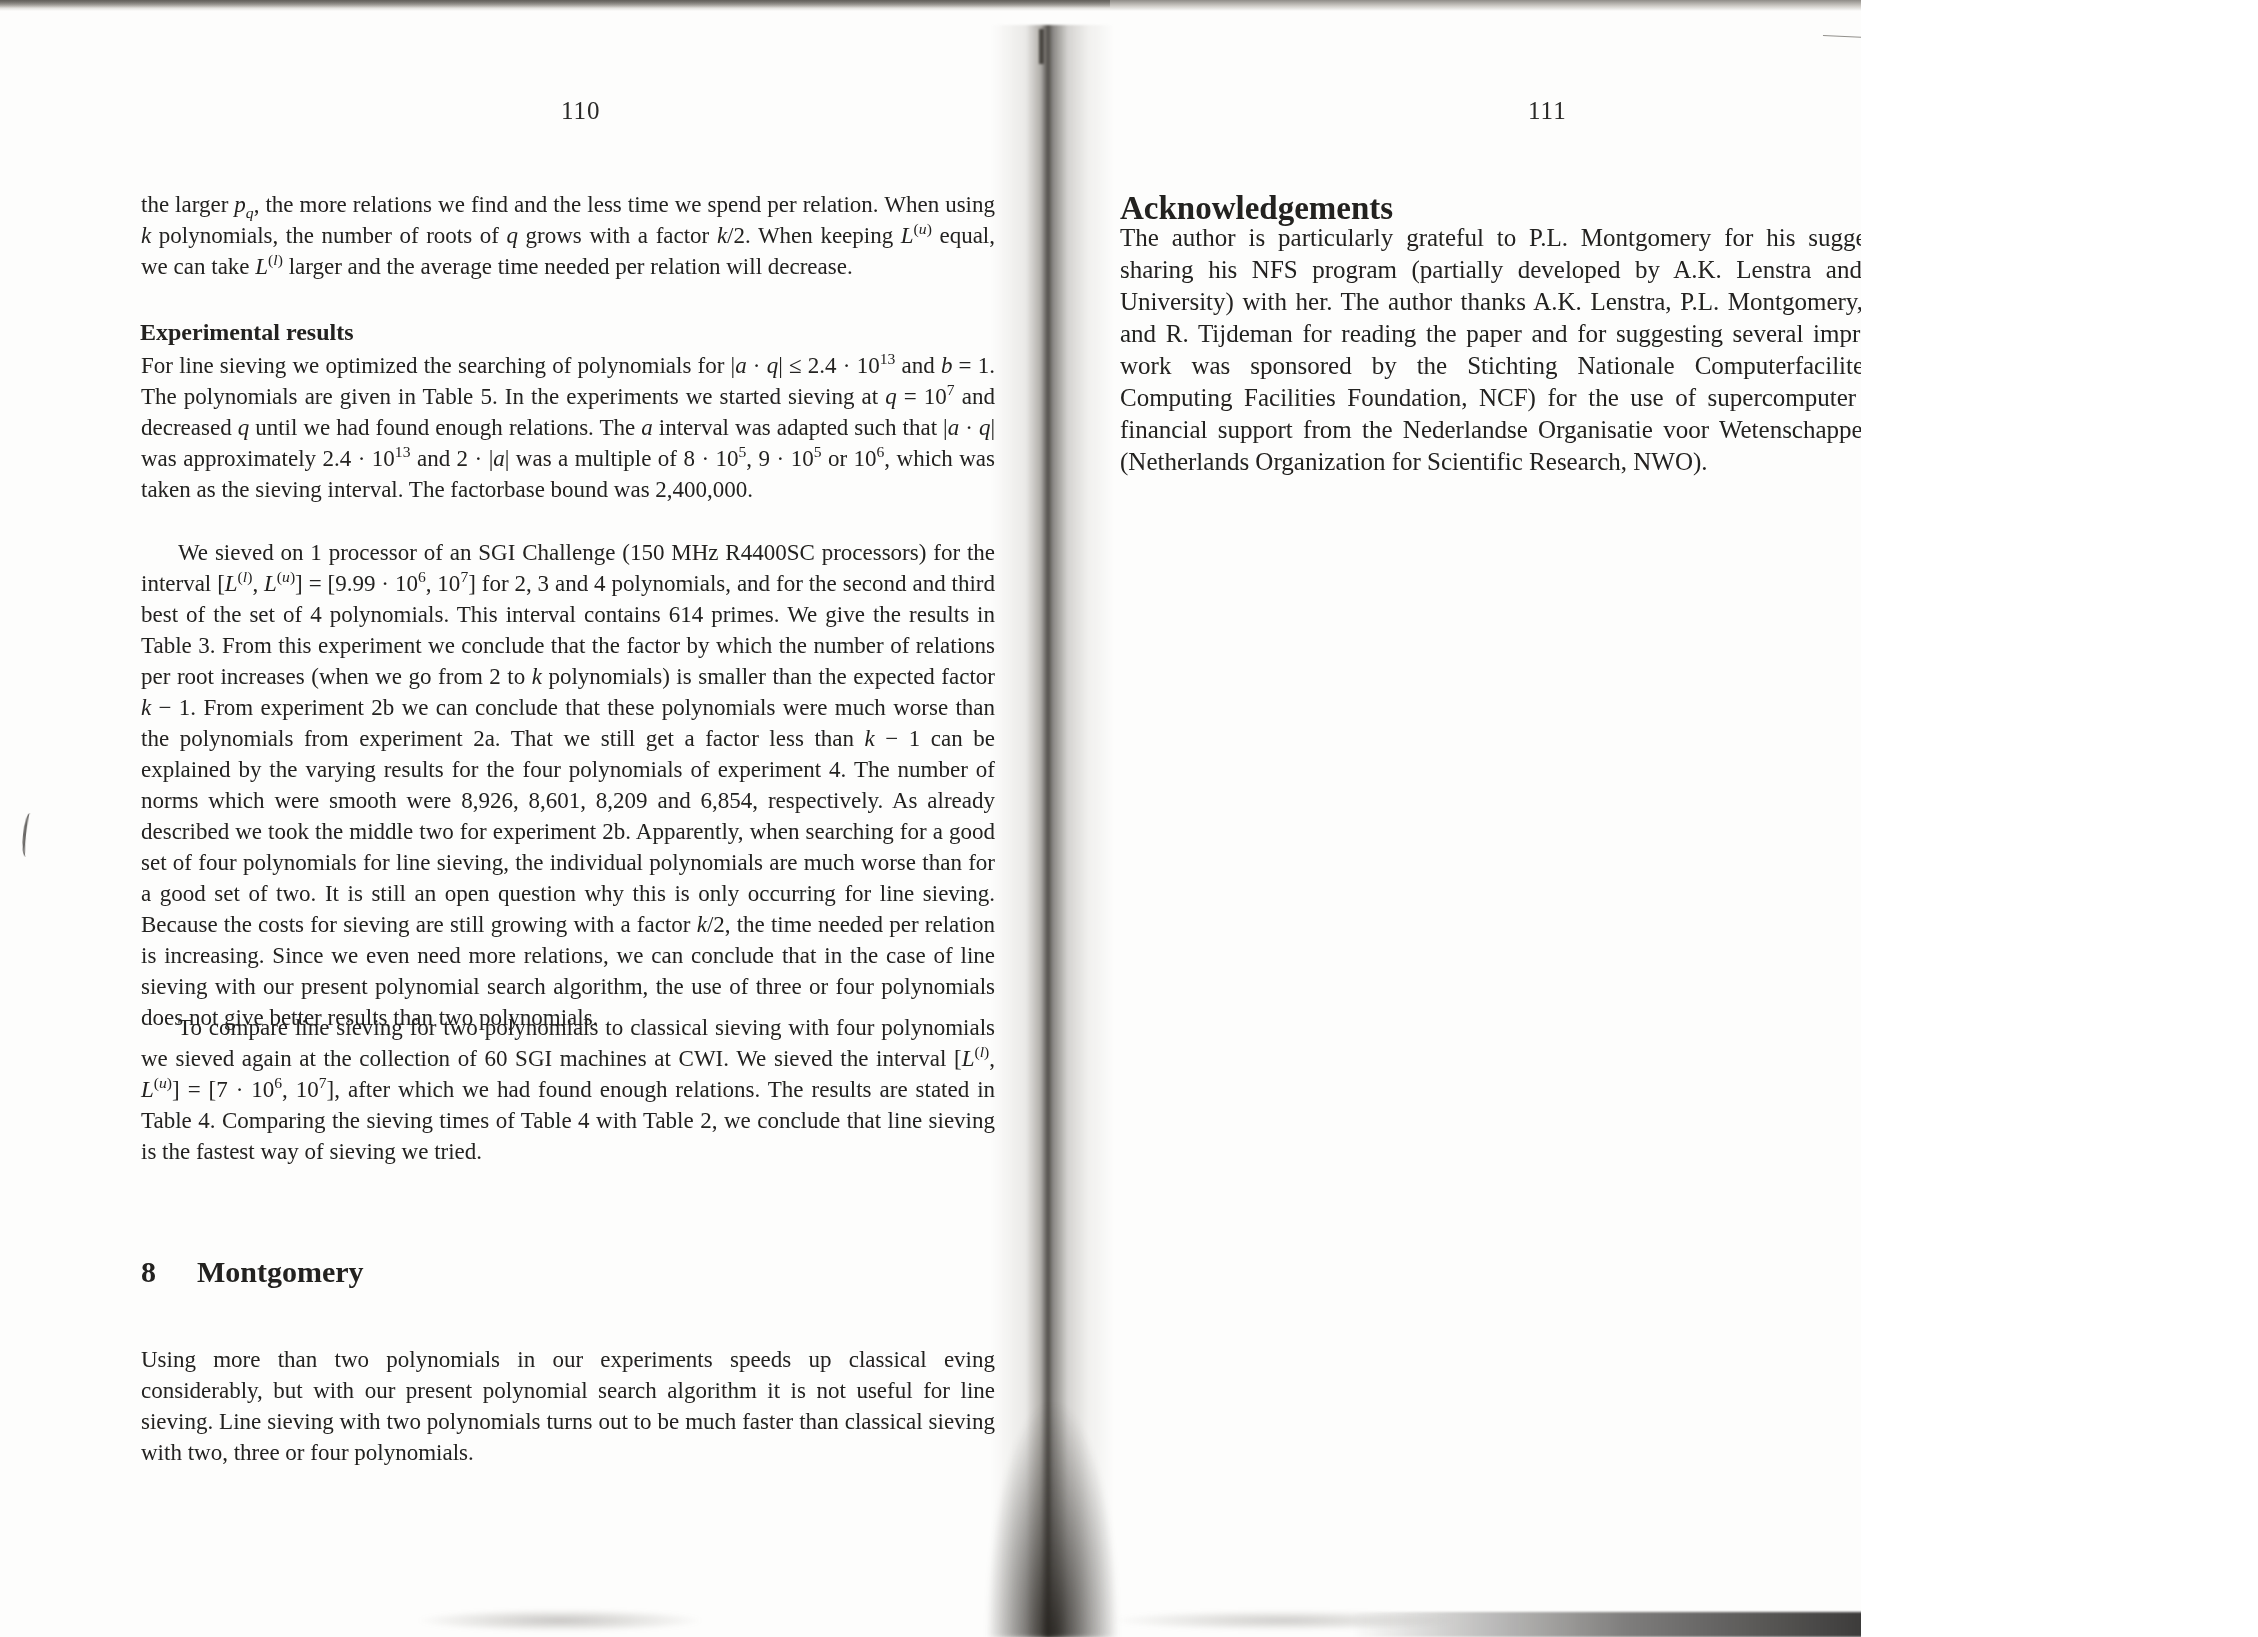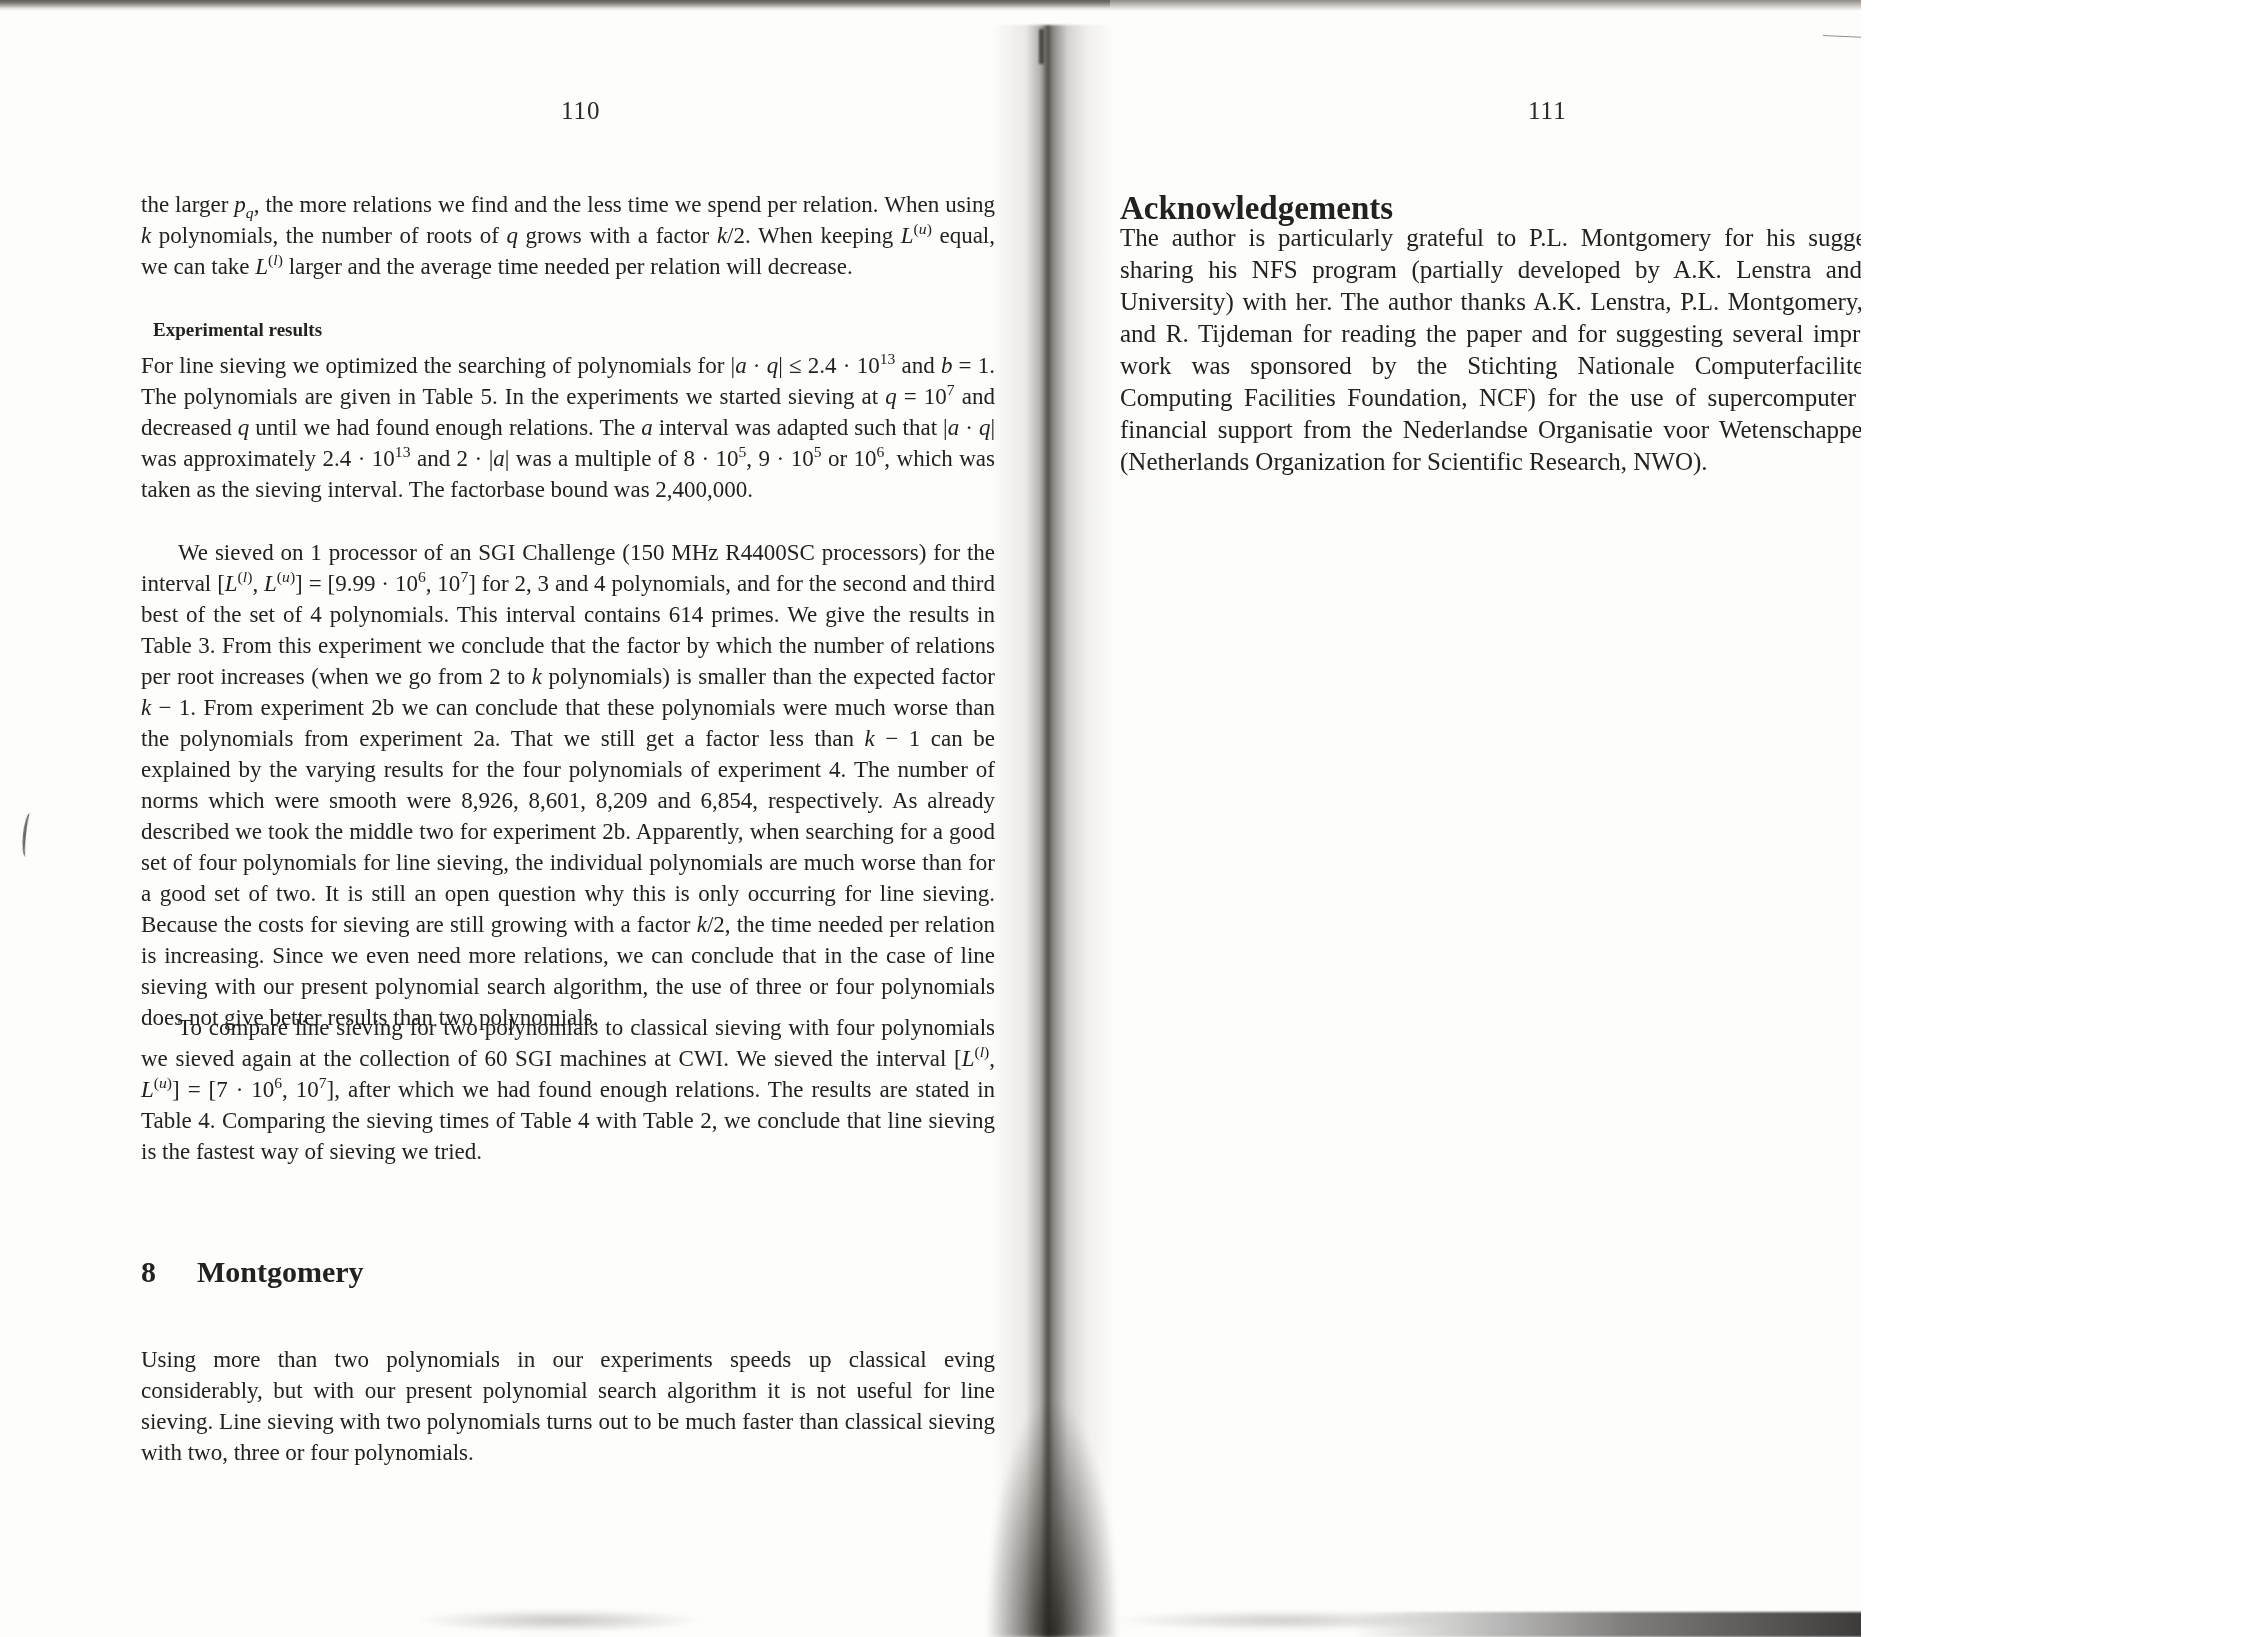--- a/index.html
+++ b/index.html
@@ -8,21 +8,21 @@
   #scan {
     position:relative; width:1861px; height:1638px; overflow:hidden;
     background:#fdfdfc;
   }
   
   .pageno { position:absolute; font-size:25px; letter-spacing:1px; color:#2a2927; }
   .col { position:absolute; text-align:justify; }
   .left-col { left:141px; width:854px; font-size:23px; line-height:31px; }
   .right-col{ left:1120px; width:896px; font-size:25px; line-height:32px; }
   .indent { text-indent:37px; }
-  .bold-run-head { position:absolute; left:153px; font-size:19px; font-weight:bold;text-align:right; }
+  .bold-run-head { position:absolute; left:140px; font-size:24px; font-weight:bold;text-align:right; }
   .section-head { position:absolute; left:141px; font-size:30px; font-weight:bold; display:flex; }
   .section-head .num { margin-right:41px; }
   .ack-head { position:absolute; left:1120px; font-size:33px; font-weight:bold; }
   sup { font-size:68%; line-height:0; }
   sub { font-size:68%; line-height:0; }
   
   .artifact { position:absolute; pointer-events:none; }
   .top-edge { top:0; left:0; width:2258px; height:10.6px;
     background:linear-gradient(to bottom,#8f8c87 0%,#cfccc7 55%,rgba(253,253,252,0) 100%); }
   .top-edge-left { top:0; left:0; width:1110px; height:7.7px;

